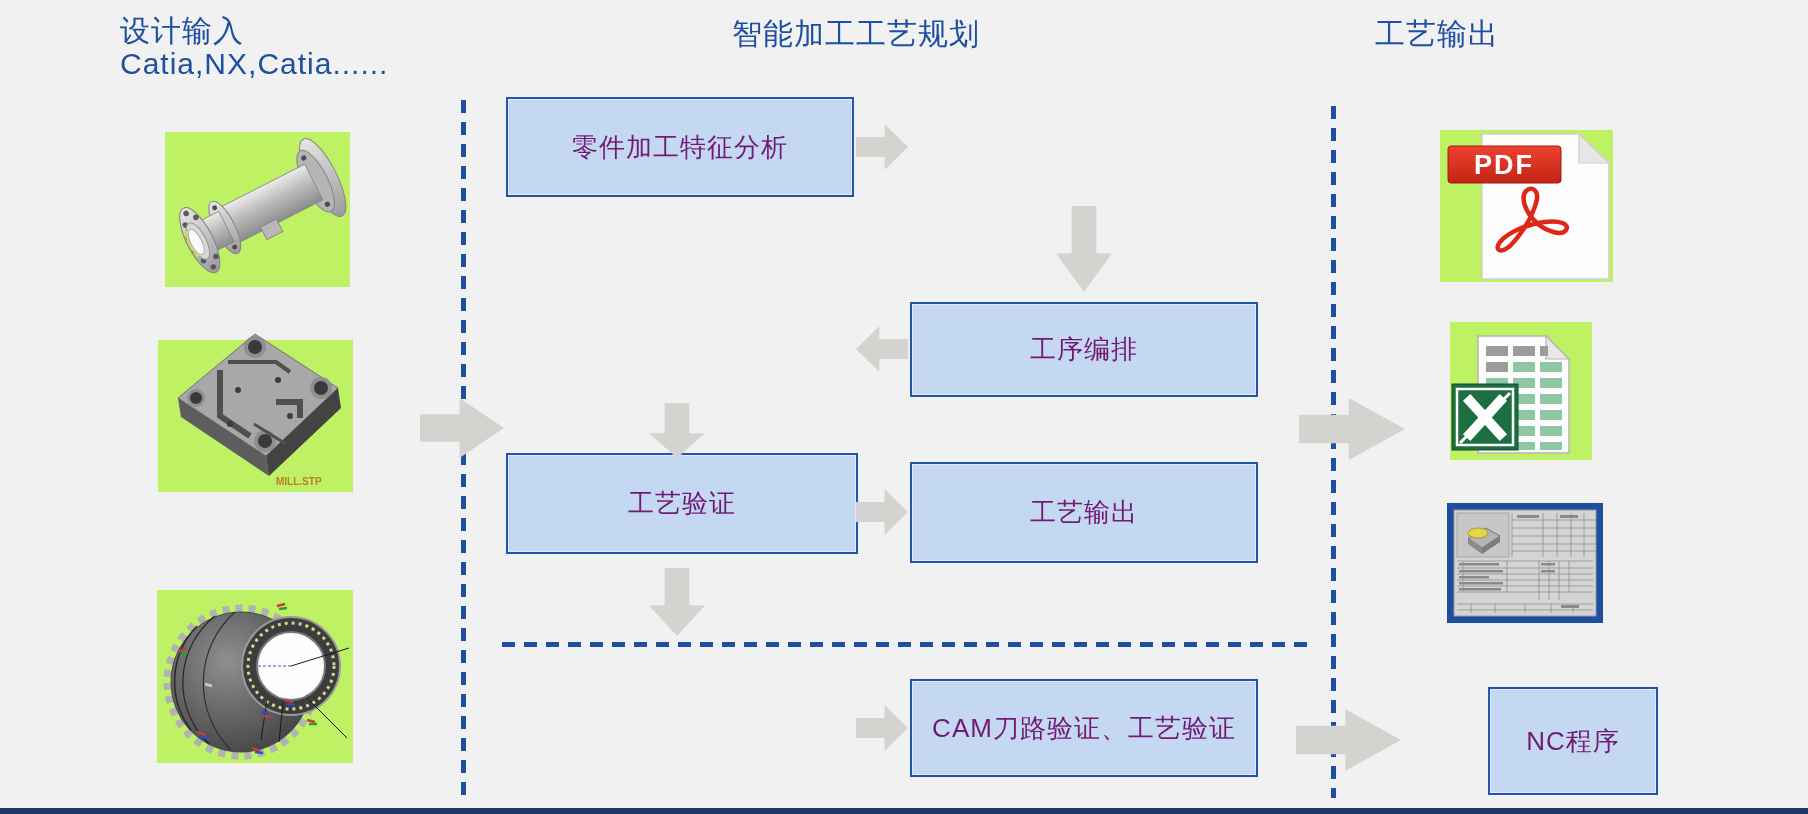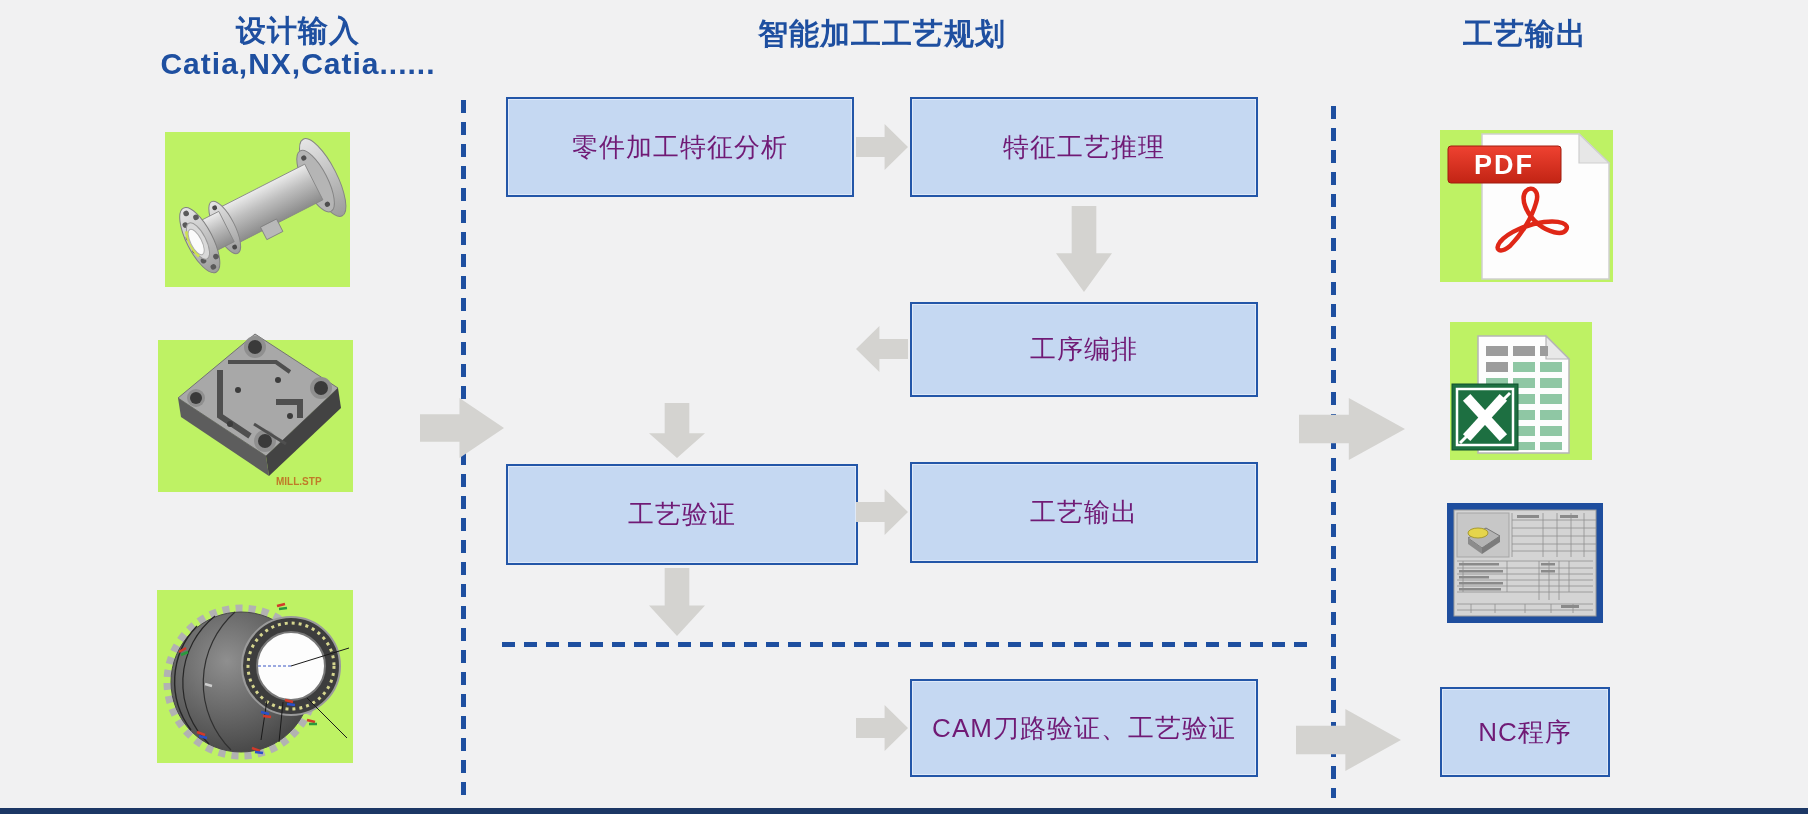--- a/index.html
+++ b/index.html
@@ -1,18 +1,18 @@
 <!DOCTYPE html>
 <html style="--accent: #1e4fa0; --boxfill: #c5d8f2; --boxborder: #2356a8; --arrow: #d4d3d0; --bar: #1c3765; --pdf_red: #dd2c1a; --excel_green: #1d6f41;"><head>
 <meta charset="utf-8">
 <style>
   *{margin:0;padding:0;box-sizing:border-box}
   body{font-family:"Liberation Sans","DejaVu Sans",sans-serif;background:#e6e6e6}
   .canvas{position:relative;width:1808px;height:814px;background:#f1f1f2;overflow:hidden}
-  .title{position:absolute;font-weight:bold;color:var(--accent);text-align:center;font-size:30px;line-height:1.1;letter-spacing:1px}
+  .title{position:absolute;font-weight:normal;color:var(--accent);font-size:30px;line-height:1.1;letter-spacing:1px}
   .fbox{position:absolute;display:flex;align-items:center;justify-content:center;background:var(--boxfill);border:2px solid var(--boxborder);box-shadow:inset 0 0 0 1px rgba(255,255,255,.45);color:#701a75;font-size:26px;letter-spacing:1px}
   .dashv{position:absolute;width:5px;background:repeating-linear-gradient(to bottom,var(--accent) 0 13px,transparent 13px 22px)}
   .dashh{position:absolute;height:5px;background:repeating-linear-gradient(to right,var(--accent) 0 13px,transparent 13px 22px)}
   .arrow{position:absolute;background:var(--arrow)}
   .ar-r{clip-path:polygon(0 28%,55% 28%,55% 0,100% 50%,55% 100%,55% 72%,0 72%)}
   .ar-l{clip-path:polygon(100% 28%,45% 28%,45% 0,0 50%,45% 100%,45% 72%,100% 72%)}
   .ar-d{clip-path:polygon(28% 0,72% 0,72% 55%,100% 55%,50% 100%,0 55%,28% 55%)}
   .big-r{clip-path:polygon(0 27%,47% 27%,47% 0,100% 50%,47% 100%,47% 73%,0 73%)}
   .imgbox{position:absolute;background:#bef264;display:flex;align-items:flex-end;justify-content:center}
   .bar{position:absolute;left:0;top:808px;width:1808px;height:6px;background:var(--bar)}
@@ -28,27 +28,26 @@
     <div>Catia,NX,Catia......</div>
   </div>
   <div class="title" style="left:732px;top:17px;width:300px">智能加工工艺规划</div>
   <div class="title" style="left:1375px;top:17px;width:300px">工艺输出</div>
 
   <div class="dashv" style="left:461px;top:100px;height:700px"></div>
   <div class="dashv" style="left:1331px;top:106px;height:692px"></div>
   <div class="dashh" style="left:502px;top:642px;width:808px"></div>
 
   <div class="fbox" style="left:506px;top:97px;width:348px;height:100px">零件加工特征分析</div>
-  <div class="fbox" style="left:910px;top:97px;width:348px;height:100px">特征工艺推理</div>
   <div class="fbox" style="left:910px;top:302px;width:348px;height:95px">工序编排</div>
-  <div class="fbox" style="left:506px;top:464px;width:352px;height:101px">工艺验证</div>
+  <div class="fbox" style="left:506px;top:453px;width:352px;height:101px">工艺验证</div>
   <div class="fbox" style="left:910px;top:462px;width:348px;height:101px">工艺输出</div>
   <div class="fbox" style="left:910px;top:679px;width:348px;height:98px">CAM刀路验证、工艺验证</div>
 
-  <div class="fbox" style="left:1440px;top:687px;width:170px;height:90px">NC程序</div>
+  <div class="fbox" style="left:1488px;top:687px;width:170px;height:108px">NC程序</div>
 
   <div class="arrow ar-r" style="left:856px;top:124px;width:52px;height:46px"></div>
   <div class="arrow ar-l" style="left:856px;top:326px;width:52px;height:46px"></div>
   <div class="arrow ar-r" style="left:856px;top:489px;width:52px;height:46px"></div>
   <div class="arrow ar-r" style="left:856px;top:705px;width:52px;height:46px"></div>
   <div class="arrow ar-d" style="left:1056px;top:206px;width:56px;height:86px"></div>
   <div class="arrow ar-d" style="left:649px;top:403px;width:56px;height:55px"></div>
   <div class="arrow ar-d" style="left:649px;top:568px;width:56px;height:68px"></div>
 
   <div class="arrow big-r" style="left:420px;top:398px;width:84px;height:60px"></div>

